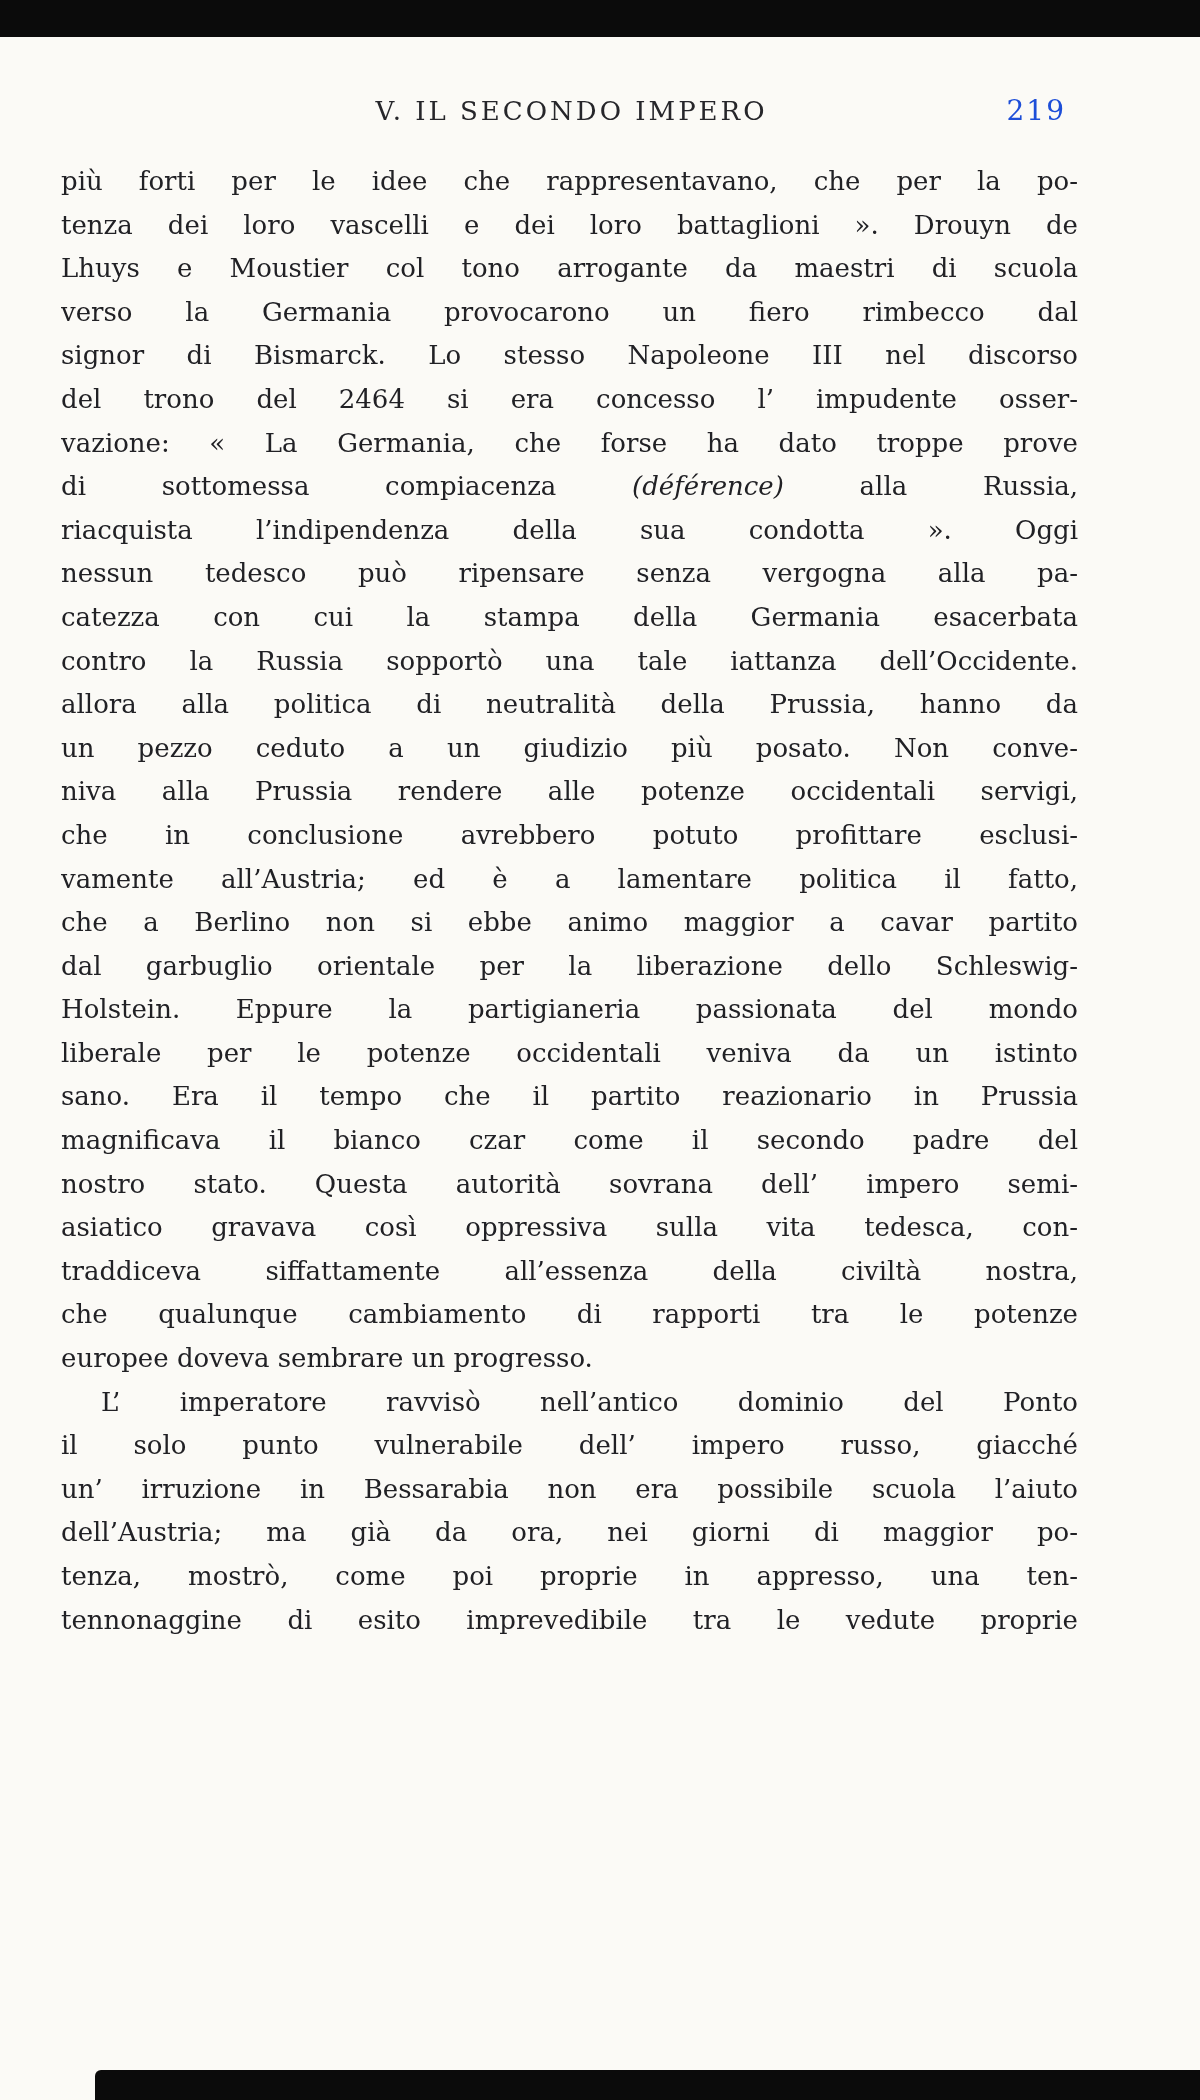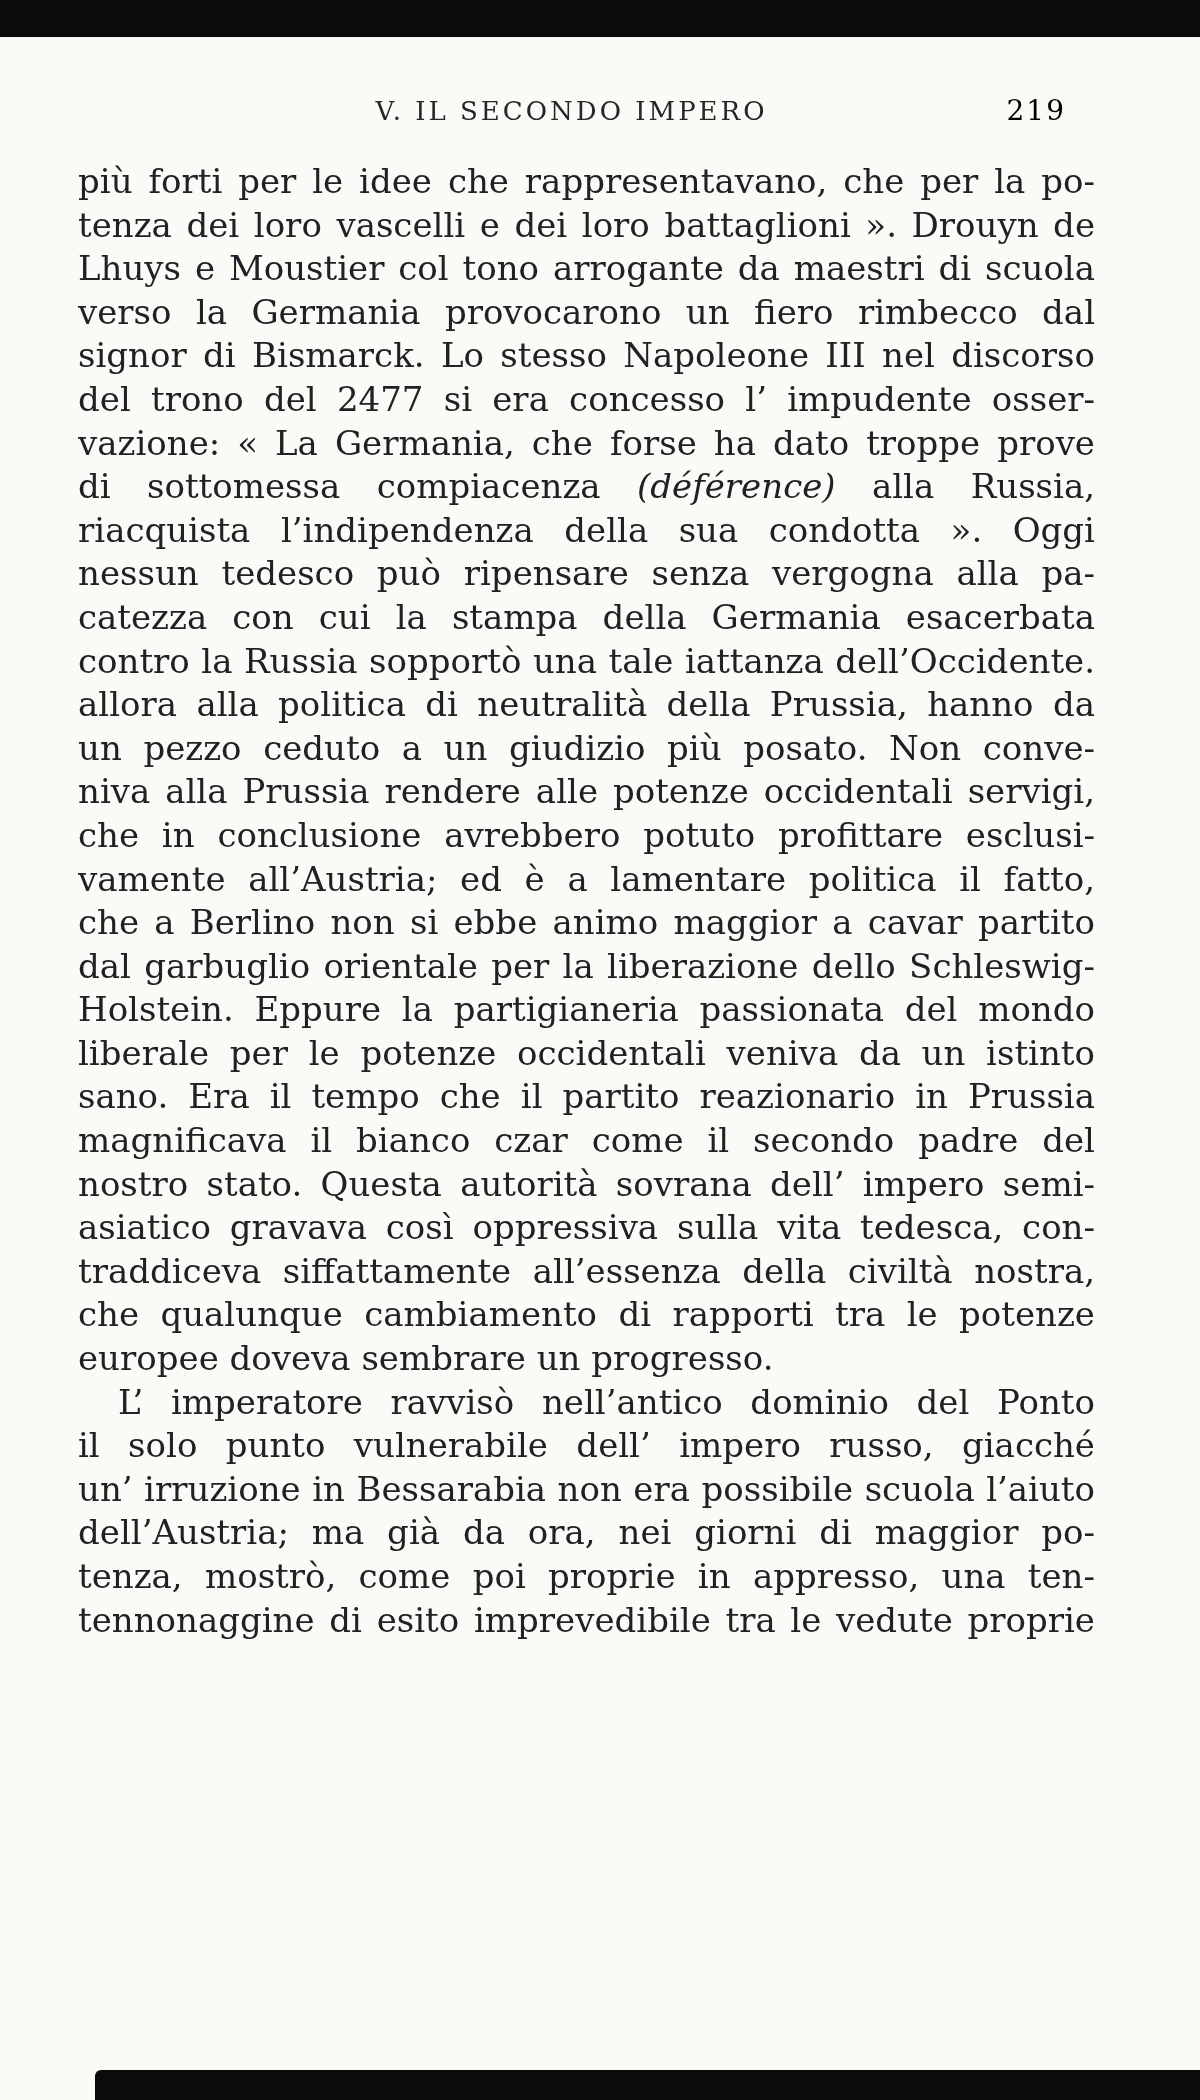--- a/index.html
+++ b/index.html
@@ -48,28 +48,28 @@
     letter-spacing: 3px;
     color: #26262a;
     white-space: nowrap;
   }
   .page-number {
     position: absolute;
     right: 14px;
     top: -2px;
     font-size: 28px;
     letter-spacing: 2px;
-    color: #000000;
+    color: #1d4ed8;
   }
   .body-text {
     position: absolute;
     top: 160px;
-    left: 78px;
+    left: 61px;
     width: 1017px;
-    font-size: 34px;
+    font-size: 26px;
   }
   .line {
     line-height: 43.6px;
     height: 43.6px;
     text-align: justify;
     text-align-last: justify;
     white-space: normal;
     overflow: hidden;
   }
   .line.no-justify {
@@ -93,21 +93,21 @@
     <div class="header-title">V. IL SECONDO IMPERO</div>
     <div class="page-number">219</div>
   </div>
 
   <div class="body-text">
       <div class="line">più forti per le idee che rappresentavano, che per la po-</div>
       <div class="line">tenza dei loro vascelli e dei loro battaglioni ». Drouyn de</div>
       <div class="line">Lhuys e Moustier col tono arrogante da maestri di scuola</div>
       <div class="line">verso la Germania provocarono un fiero rimbecco dal</div>
       <div class="line">signor di Bismarck. Lo stesso Napoleone III nel discorso</div>
-      <div class="line">del trono del 2477 si era concesso l’ impudente osser-</div>
+      <div class="line">del trono del 2464 si era concesso l’ impudente osser-</div>
       <div class="line">vazione: « La Germania, che forse ha dato troppe prove</div>
       <div class="line"><span>di sottomessa compiacenza </span><span class="italic">(déférence)</span><span> alla Russia,</span></div>
       <div class="line">riacquista l’indipendenza della sua condotta ». Oggi</div>
       <div class="line">nessun tedesco può ripensare senza vergogna alla pa-</div>
       <div class="line">catezza con cui la stampa della Germania esacerbata</div>
       <div class="line">contro la Russia sopportò una tale iattanza dell’Occidente.</div>
       <div class="line">allora alla politica di neutralità della Prussia, hanno da</div>
       <div class="line">un pezzo ceduto a un giudizio più posato. Non conve-</div>
       <div class="line">niva alla Prussia rendere alle potenze occidentali servigi,</div>
       <div class="line">che in conclusione avrebbero potuto profittare esclusi-</div>

